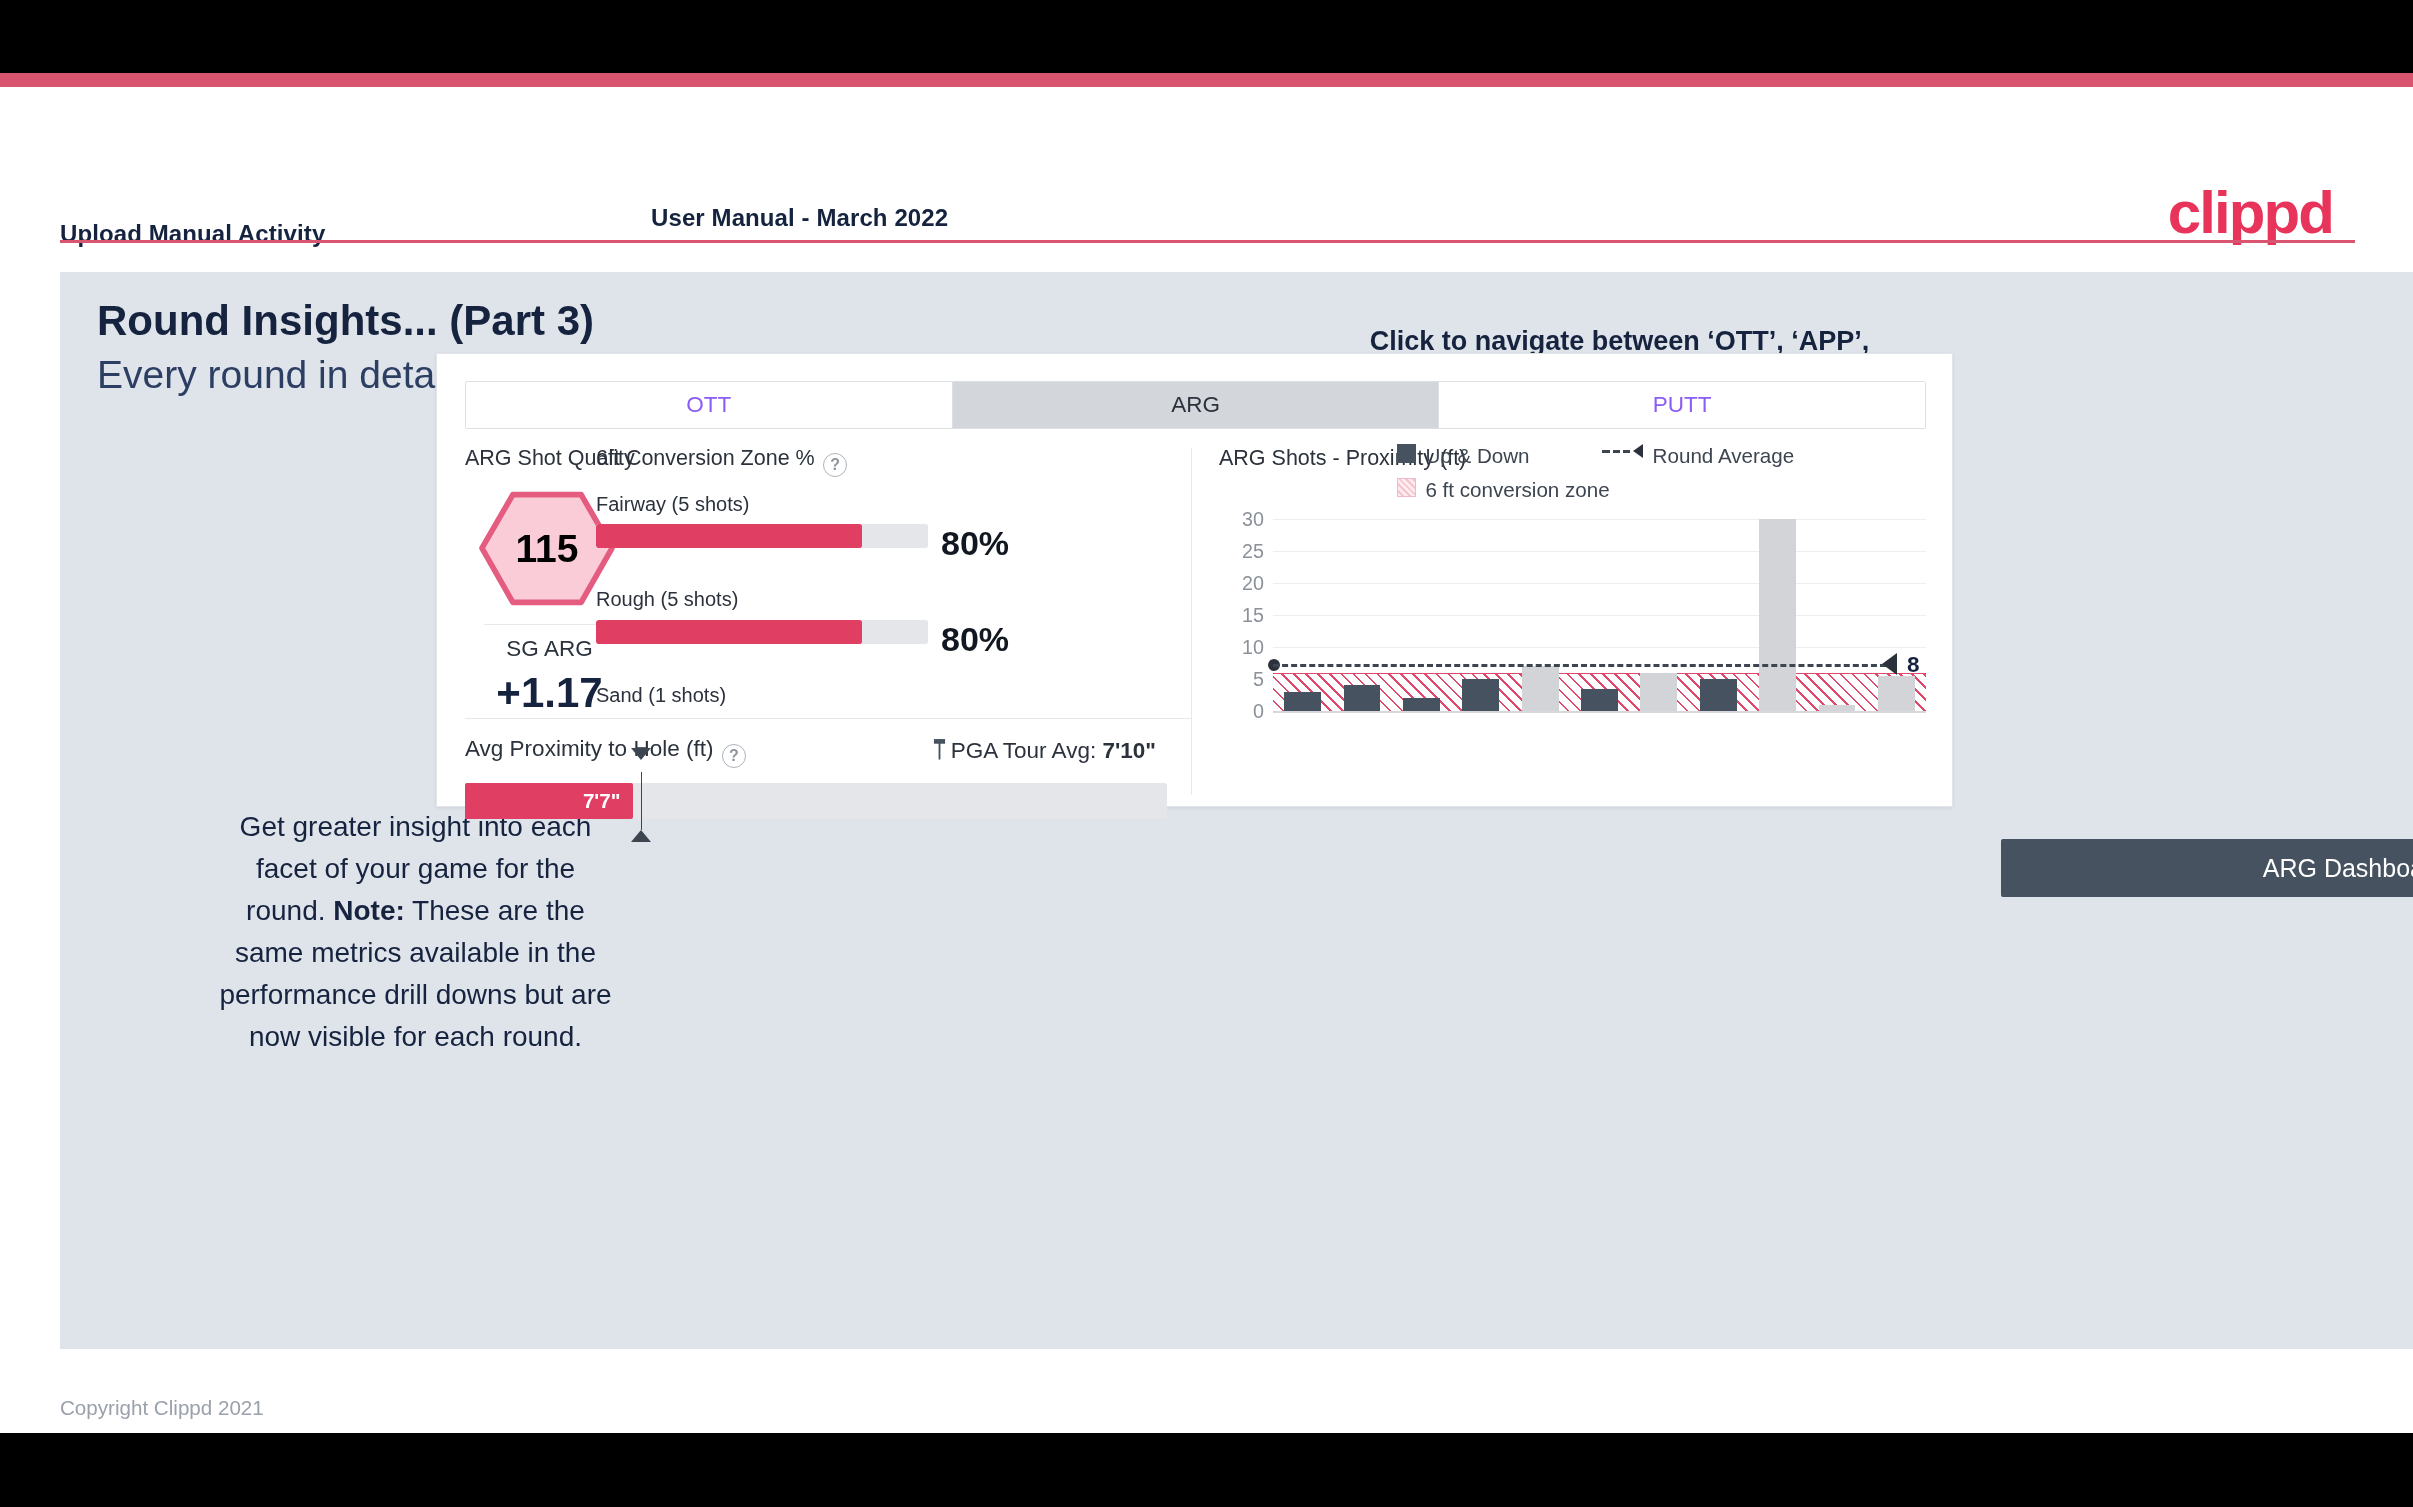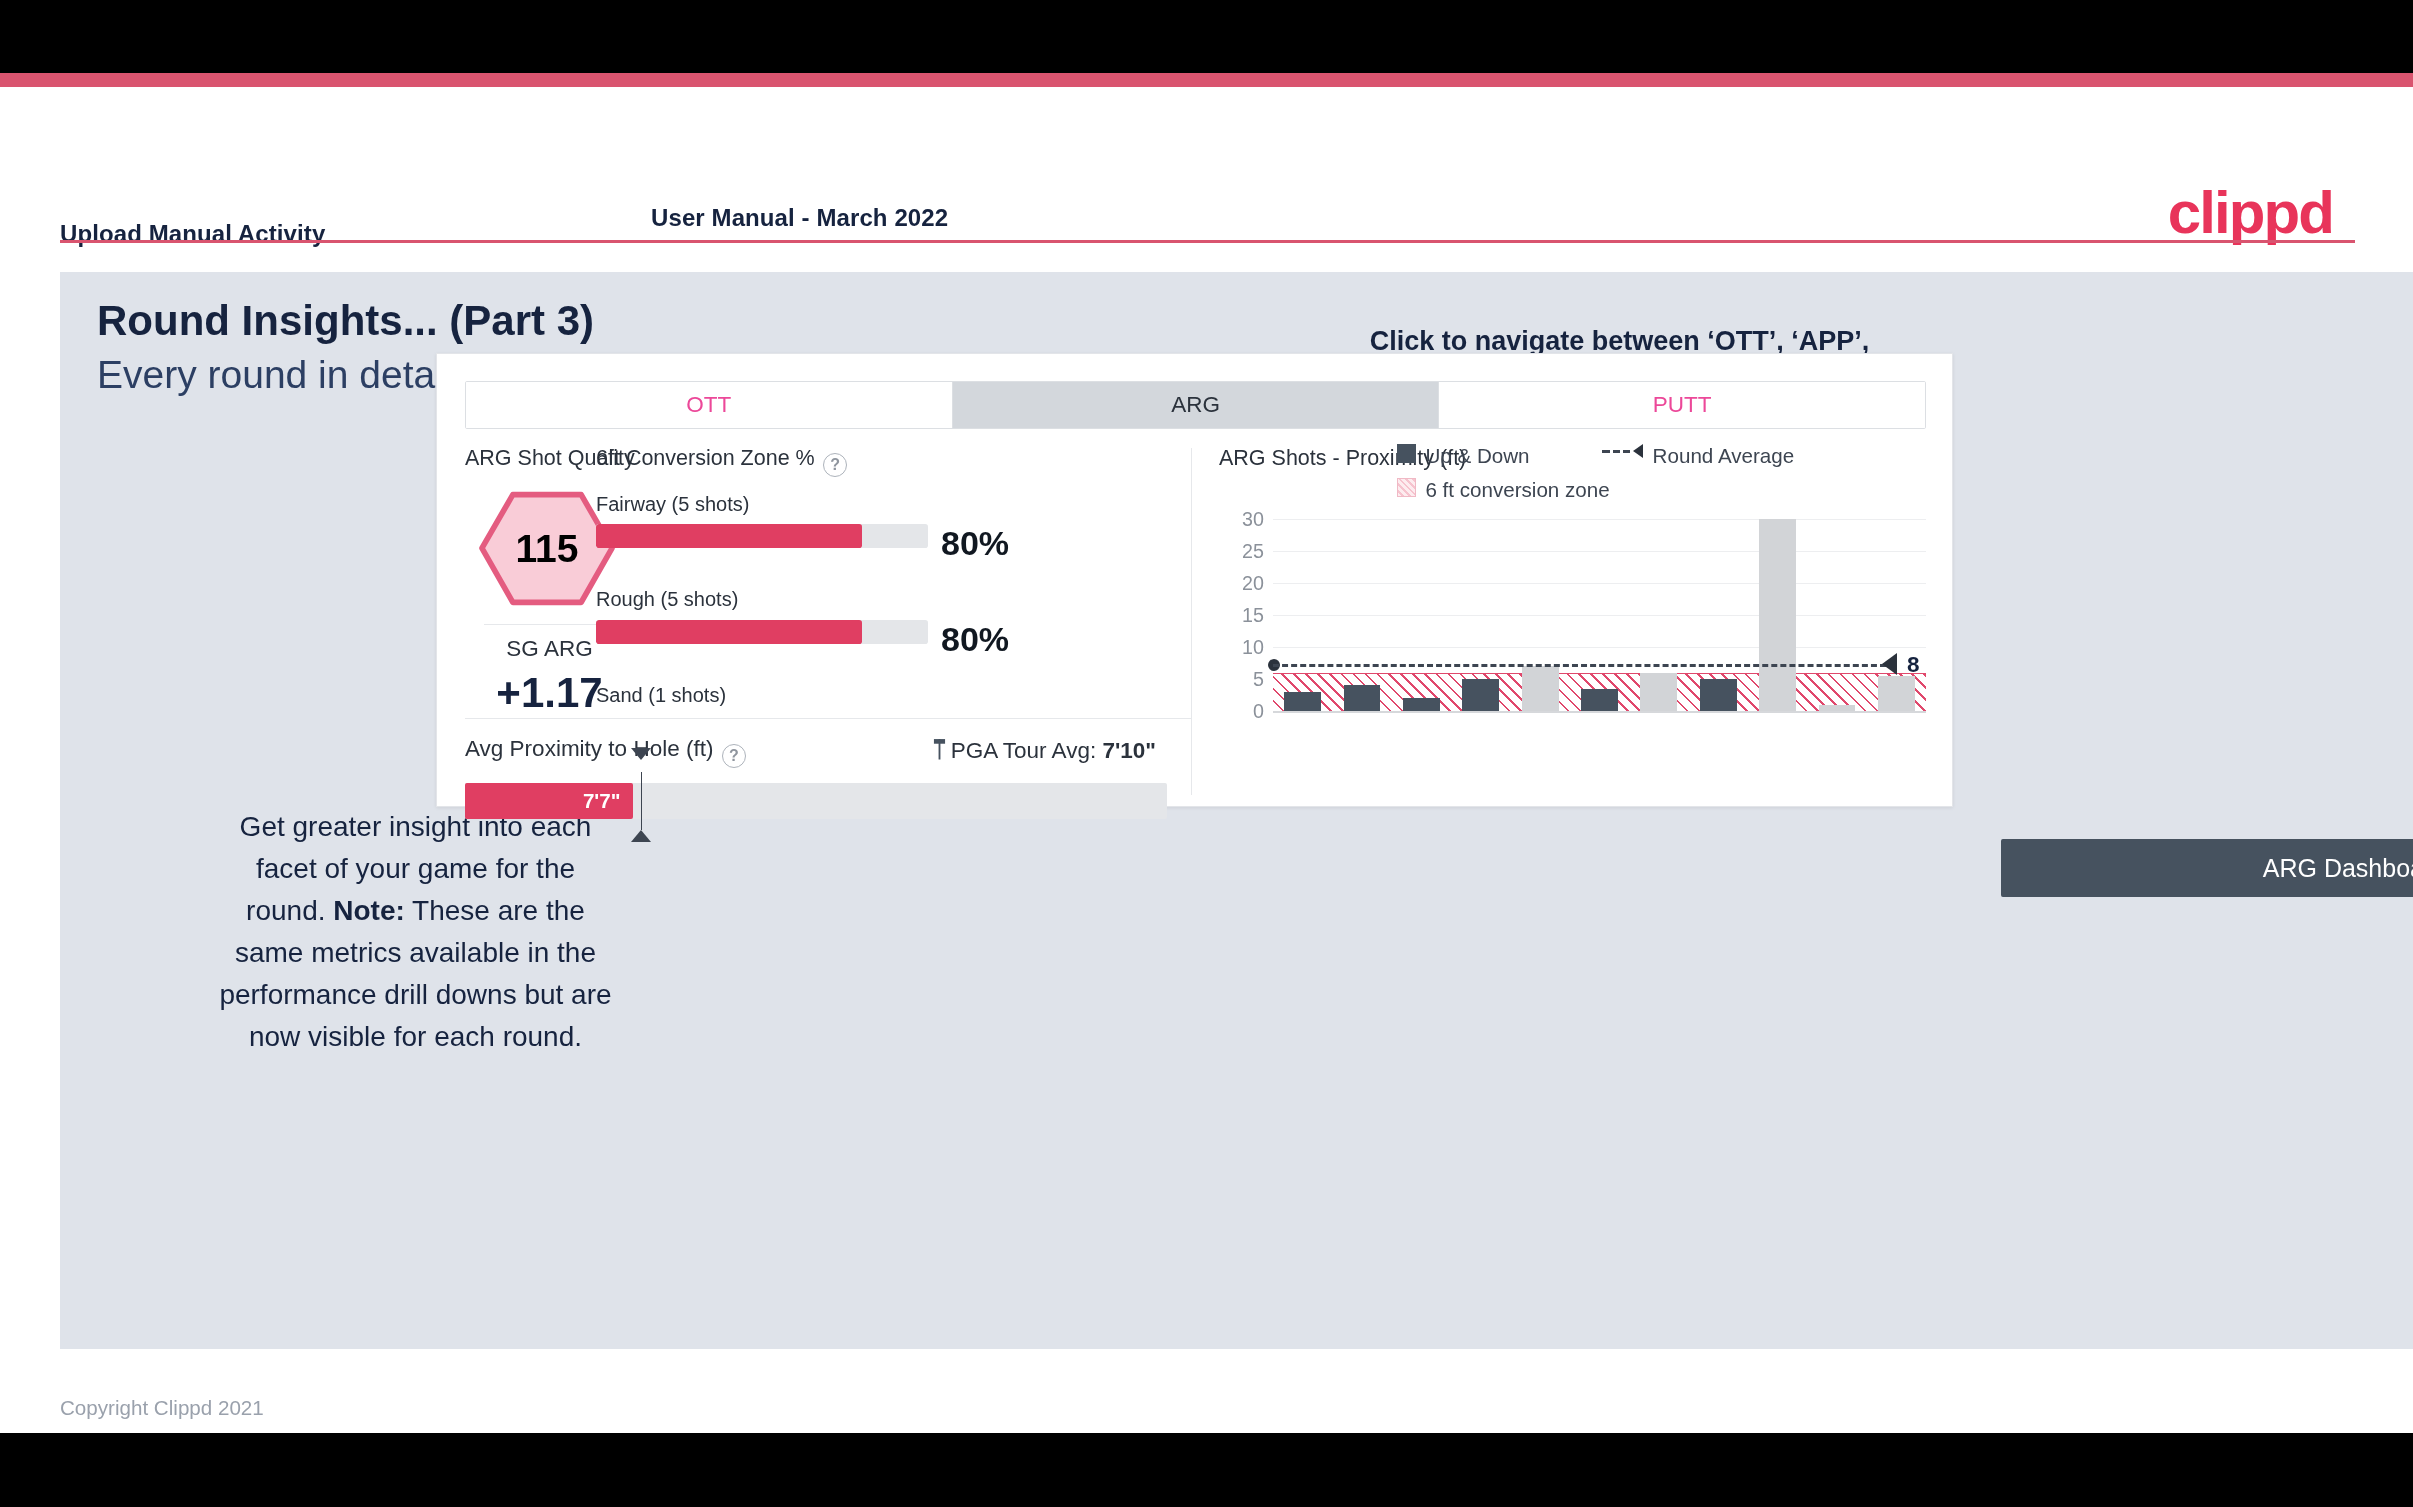--- a/index.html
+++ b/index.html
@@ -78,21 +78,21 @@
     box-shadow:0 0.9px 3.7px rgba(0,0,0,.08);
   }
 
   
   #tabs {
     position:absolute; left:28px; top:27px; width:1461px; height:48px;
     display:flex; border:0.9px solid #dcdfe3; border-radius:1.9px; overflow:hidden;
   }
   .tab {
     flex:1; display:flex; align-items:center; justify-content:center;
-    font-size:22.5px; color:#ec4899; background:#ffffff;
+    font-size:22.5px; color:#8b5cf6; background:#ffffff;
     border-right:0.9px solid #dcdfe3; cursor:pointer;
   }
   .tab:last-child { border-right:none; }
   .tab.active { background:#d3d7dc; color:#2b323c; }
 
   
   #split-rule { position:absolute; left:754px; top:94px; width:0.9px; height:347px; background:#e6e8eb; }
 
   
   #left { position:absolute; left:28px; top:92px; width:726px; height:348px; }

